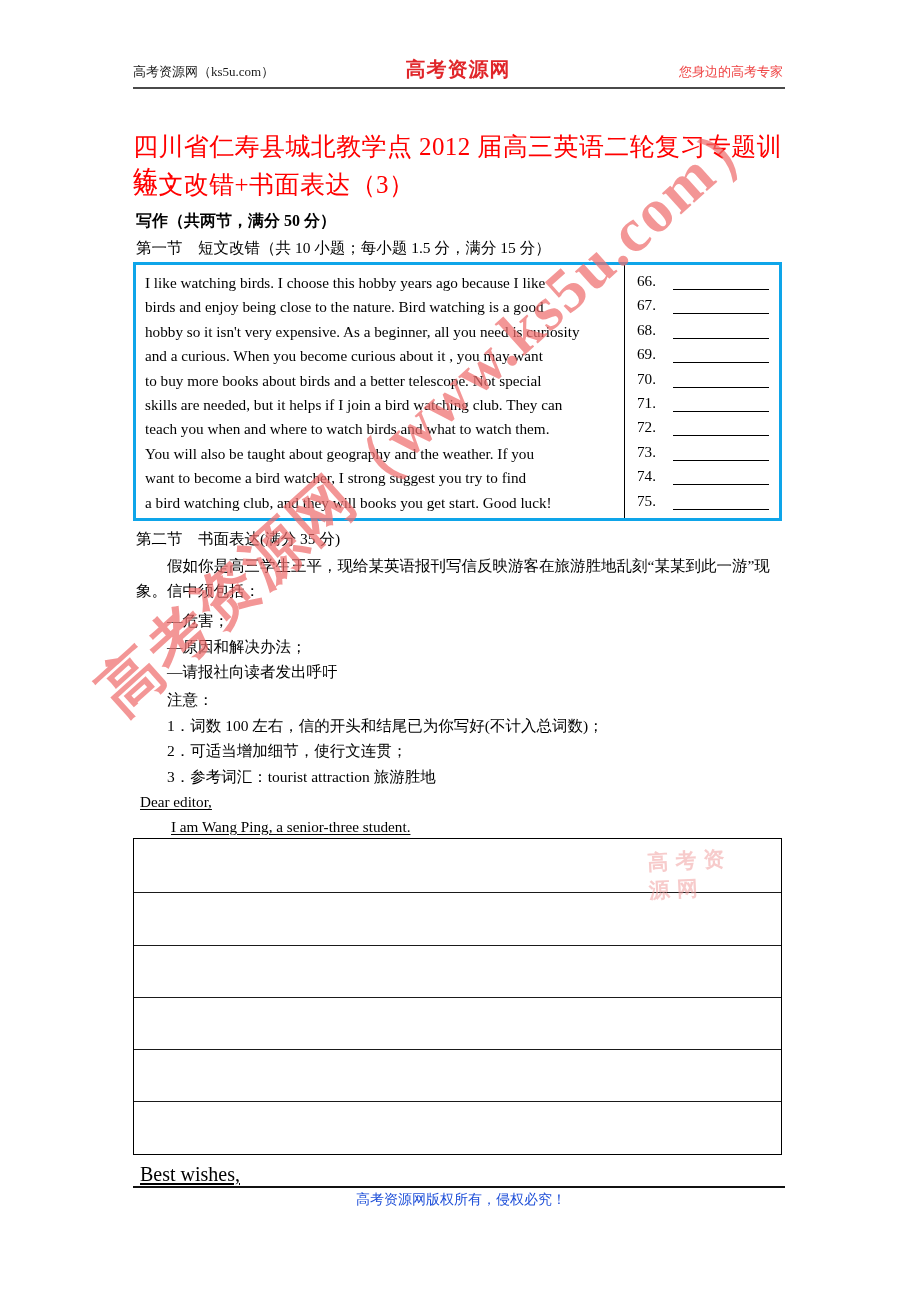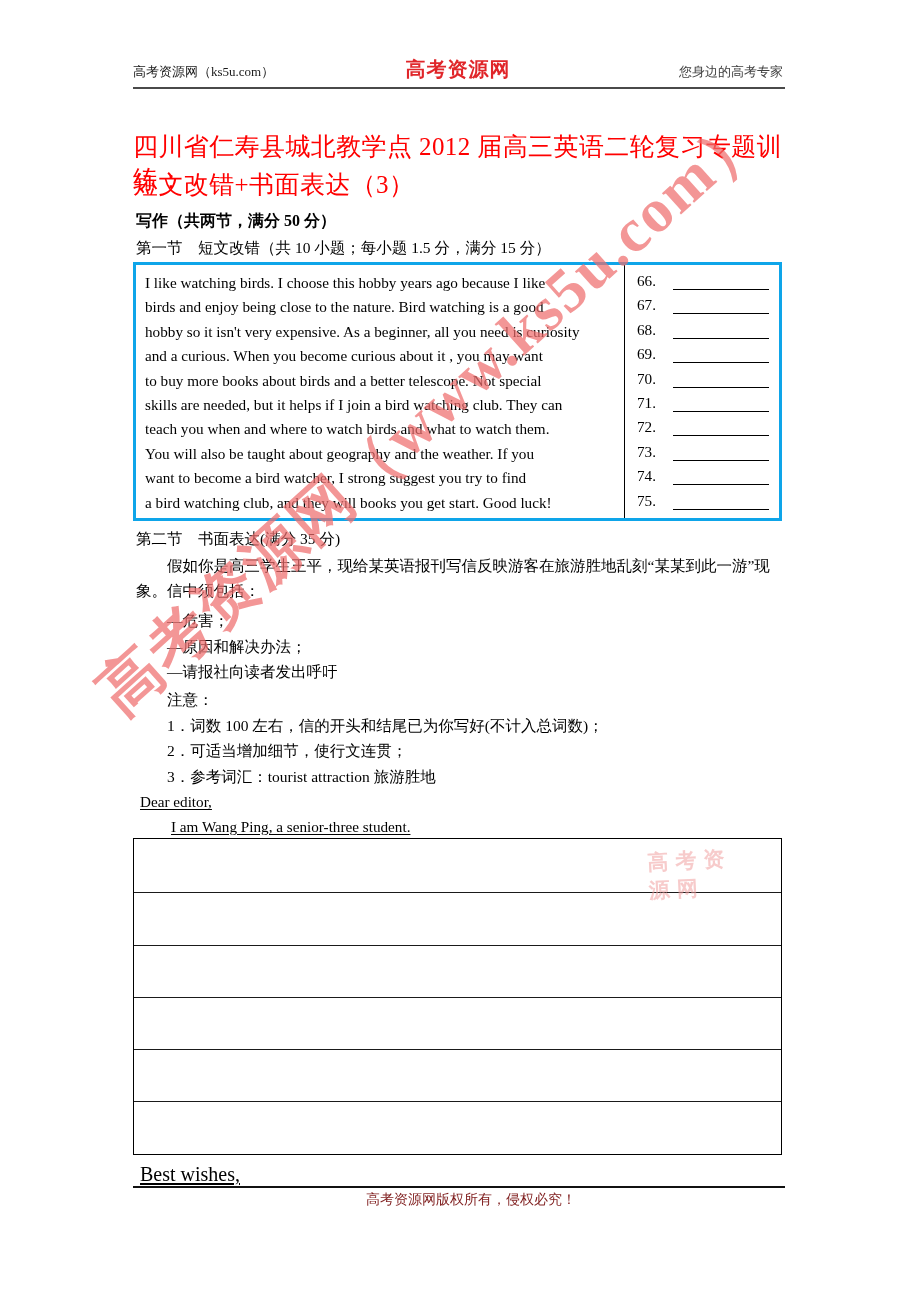--- a/index.html
+++ b/index.html
@@ -79,21 +79,21 @@
     font-size: 20px;
     font-weight: 700;
     color: #e0262a;
     letter-spacing: 1px;
   }
   .hdr-right {
     position: absolute;
     right: 0;
     top: 3px;
     font-size: 13px;
-    color: #404040;
+    color: #ef4444;
   }
   .hdr-rule {
     position: absolute;
     left: 133px;
     top: 87px;
     width: 652px;
     height: 0;
     border-top: 2px solid #4a4a4a;
   }
 
@@ -257,26 +257,26 @@
   .foot-rule {
     position: absolute;
     left: 133px;
     top: 1186px;
     width: 652px;
     height: 0;
     border-top: 2px solid #111;
   }
   .foot-text {
     position: absolute;
-    left: 145px;
+    left: 135px;
     top: 1191px;
     width: 652px;
     text-align: center;
     font-size: 14px;
-    color: #7f1d1d;
+    color: #1d4ed8;
   }
 </style>
 </head>
 <body>
 
 <div class="page">
 
   <div class="hdr">
     <span class="hdr-left">高考资源网（ks5u.com）</span>
     <span class="hdr-center">高考资源网</span>

